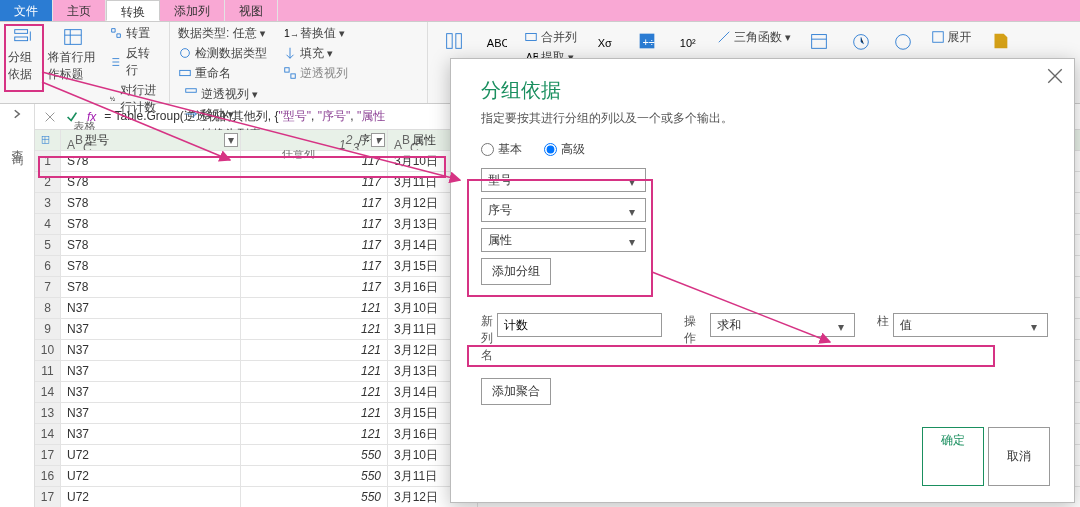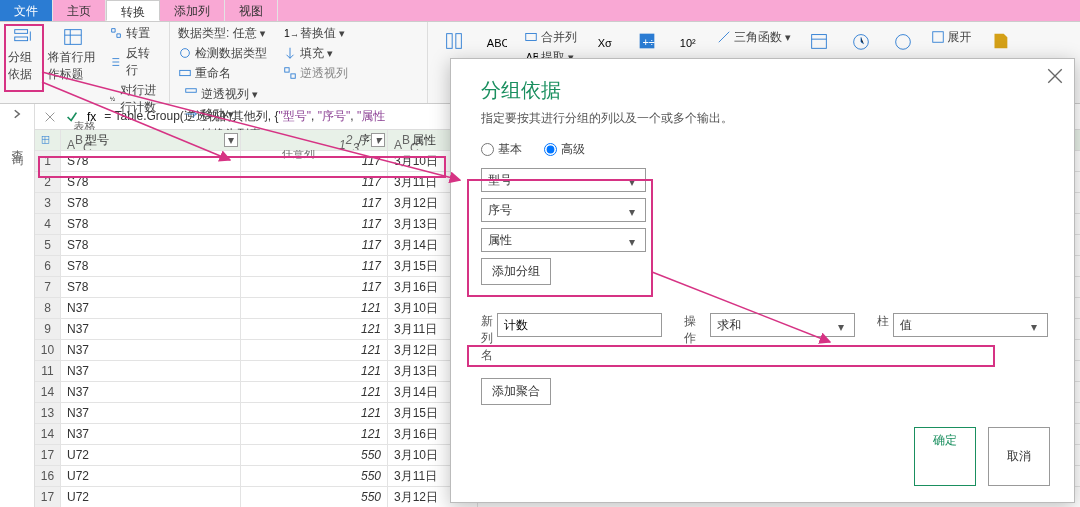--- a/index.html
+++ b/index.html
@@ -20,21 +20,21 @@
 svg{width:100%;height:100%}
 .hl-box{position:absolute;border:2px solid #d63384;pointer-events:none}
 .arrow-line{position:absolute;pointer-events:none}
 .lowrap{display:flex;height:403px}
 .gutter{width:35px;border-right:1px solid #ddd;display:flex;flex-direction:column;align-items:center;padding-top:4px;gap:20px}
 .gutter .chev{width:12px;height:12px;color:#666}
 .gutter .vtxt{writing-mode:vertical-rl;color:#666;letter-spacing:4px}
 .main{flex:1;display:flex;flex-direction:column}
 .fbar{height:26px;display:flex;align-items:center;gap:8px;padding:0 8px;border-bottom:1px solid #ddd}
 .fbar .ic{width:14px;height:14px;color:#888}
-.fx{color:#000000}
+.fx{font-style:italic;color:#a21caf}
 .formula{color:#333}
 .formula .kw{color:#8b3f93}
 .grid{flex:1;overflow:hidden}
 .grow{display:flex;height:21px;border-bottom:1px solid #e3e3e3}
 .gh{background:#e8f1e8}
 .gcell{border-right:1px solid #e3e3e3;padding:2px 6px;display:flex;align-items:center;overflow:hidden}
 .c-idx{width:26px;justify-content:center;background:#efefef;color:#555}
 .c-a{width:180px}
 .c-b{width:147px;justify-content:flex-end;font-style:italic}
 .c-c{width:90px}
@@ -49,21 +49,21 @@
 .radios{display:flex;gap:22px;margin-bottom:10px}
 .radios label{display:flex;align-items:center;gap:4px;color:#444}
 .grp-sel{display:flex;flex-direction:column;gap:6px;margin:6px 0}
 .sel{width:165px;height:24px;border:1px solid #999;background:#fff;padding:0 6px;display:flex;align-items:center;justify-content:space-between;color:#333}
 .sel .chv{width:10px;height:10px;color:#555}
 .btn{border:1px solid #999;background:#fff;padding:4px 10px;cursor:pointer;color:#333;display:inline-block}
 .cols3{display:flex;gap:22px;margin-top:28px}
 .col3{display:flex;flex-direction:row;gap:4px}
 .col3 .lbl{color:#555}
 .txt{width:165px;height:24px;border:1px solid #999;padding:0 6px}
-.dlg-foot{position:absolute;right:24px;bottom:16px;display:flex;gap:12px}
+.dlg-foot{position:absolute;right:24px;bottom:16px;display:flex;gap:4px}
 .dlg-foot .btn.ok{border-color:#1a8f5f;color:#1a8f5f;padding:4px 18px}
 .dlg-foot .btn{padding:20px 18px}
 </style>
 </head>
 <body>
 
 <div class="tabs">
   <div class="tab file">文件</div>
   <div class="tab">主页</div>
   <div class="tab active">转换</div>

